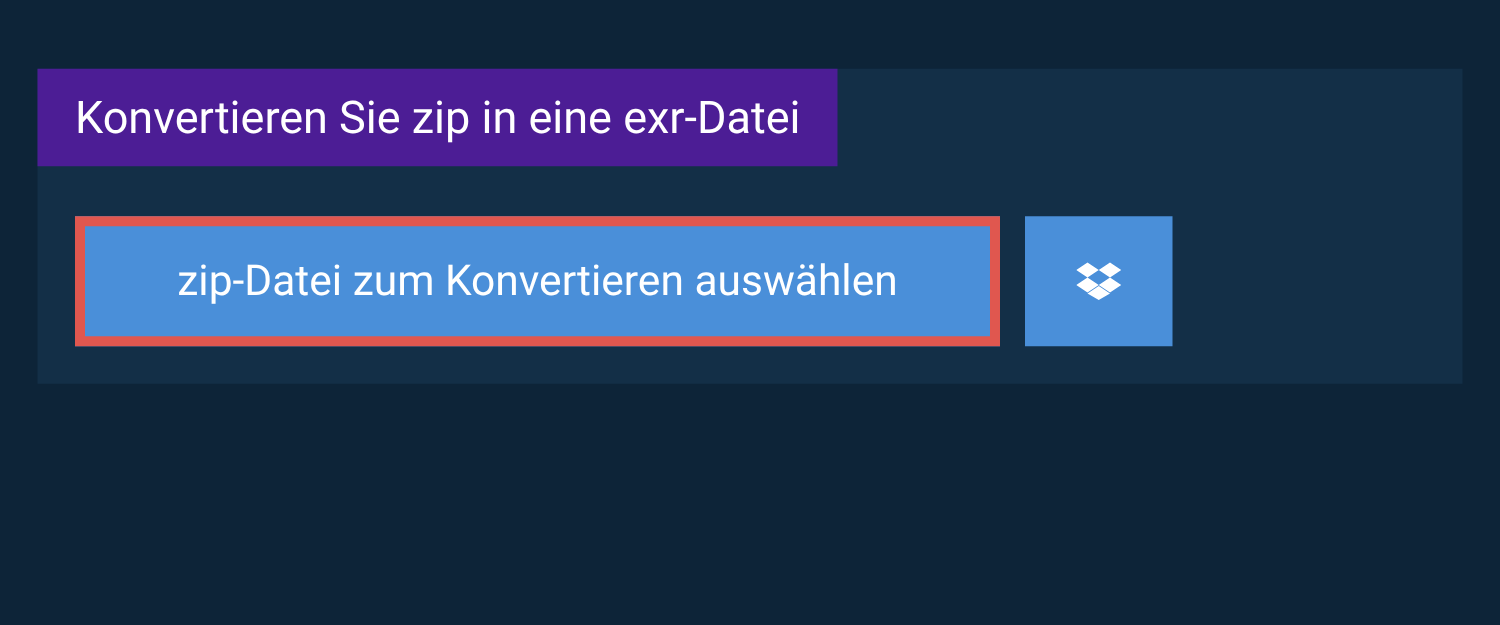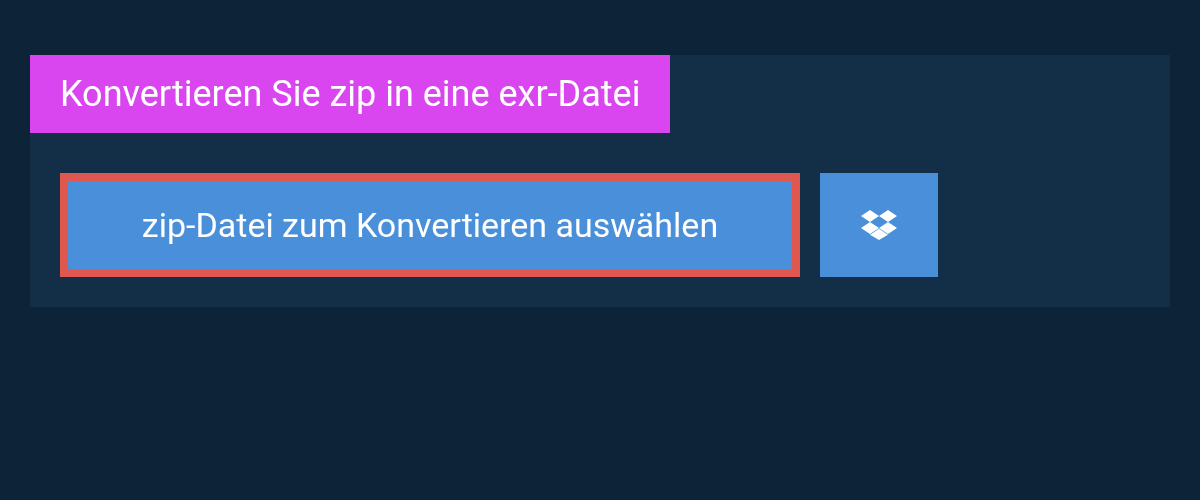--- a/index.html
+++ b/index.html
@@ -14,21 +14,21 @@
       font-family: -apple-system, BlinkMacSystemFont, "Segoe UI", Roboto, Helvetica, Arial, sans-serif;
       overflow: hidden;
     }
     .panel {
       background-color: #132f47;
       margin: 55px 30px 0 30px;
       padding-bottom: 30px;
     }
     .title-bar {
       display: inline-block;
-      background-color: #d946ef;
+      background-color: #4c1d95;
       padding: 18px 30px;
       color: #ffffff;
       font-size: 36px;
       font-weight: 400;
     }
     .button-row {
       display: flex;
       gap: 20px;
       margin: 40px 30px 0 30px;
     }

